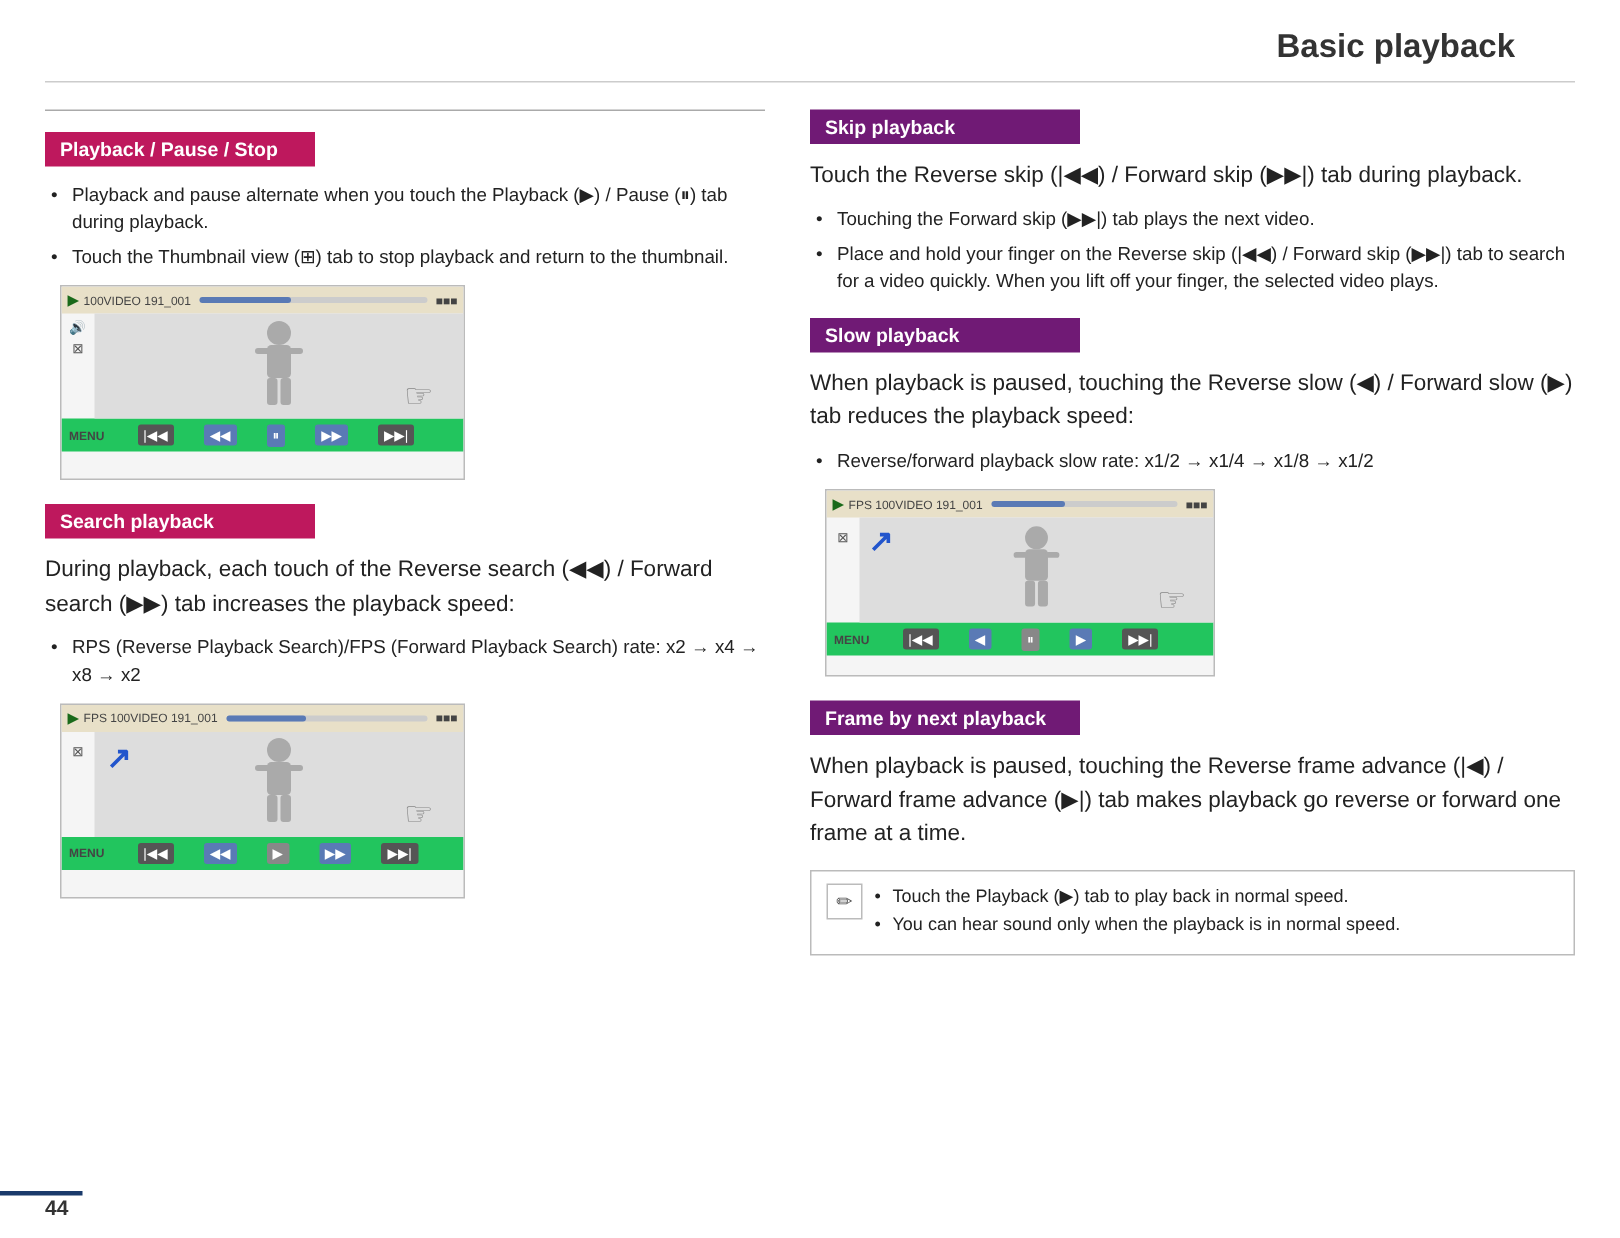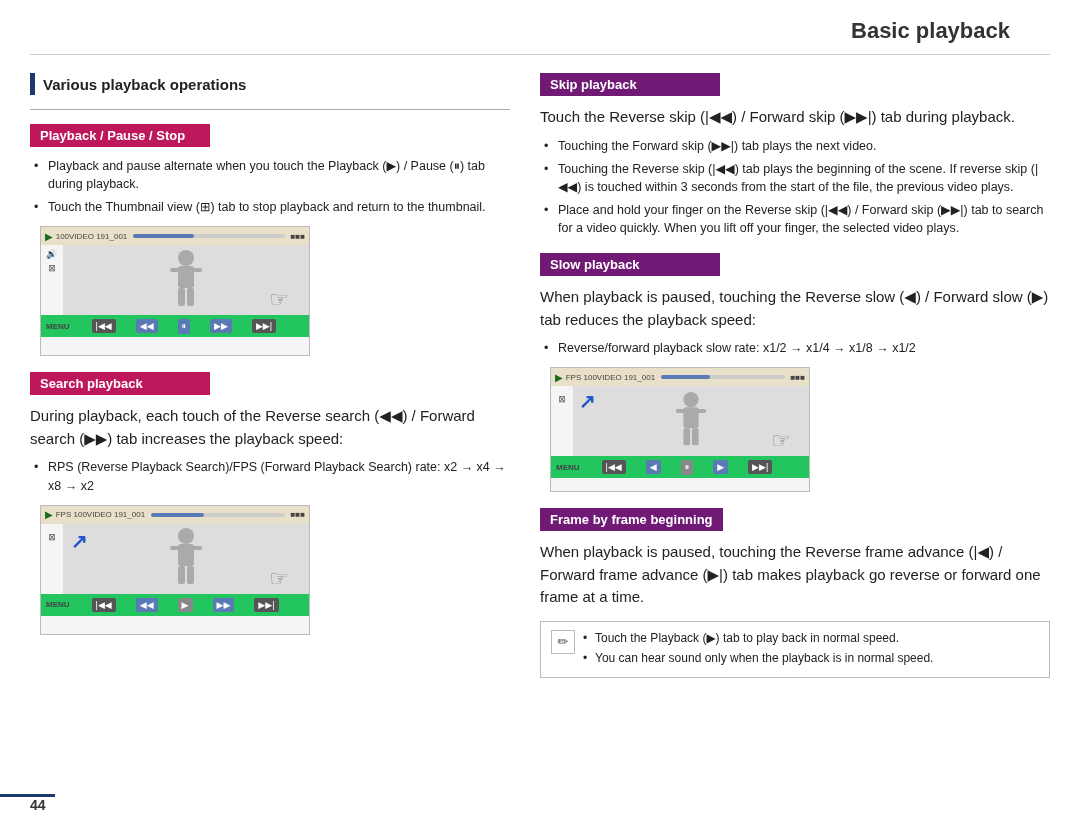--- a/index.html
+++ b/index.html
@@ -300,24 +300,20 @@
   </style>
 </head>
 <body>
 
 <div class="page-title">Basic playback</div>
 
 <div class="content">
 
   <div class="left-col">
 
-    <div class="section-title-bar">
-      <div class="blue-bar"></div>
-      <span>Various playback operations</span>
-    </div>
     <hr class="section-divider">
 
     <div class="subsection-block">
       <div class="subsection-header">Playback / Pause / Stop</div>
       <ul class="bullet-list">
         <li>Playback and pause alternate when you touch the Playback (▶) / Pause (⏸) tab during playback.</li>
         <li>Touch the Thumbnail view (⊞) tab to stop playback and return to the thumbnail.</li>
       </ul>
 
       
@@ -404,21 +400,20 @@
 
   </div>
 
   <div class="right-col right-col-inner">
 
     <div class="subsection-block">
       <div class="subsection-header orange">Skip playback</div>
       <p class="desc">Touch the Reverse skip (|◀◀) / Forward skip (▶▶|) tab during playback.</p>
       <ul class="bullet-list">
         <li>Touching the Forward skip (▶▶|) tab plays the next video.</li>
-        <li>Touching the Reverse skip (|◀◀) tab plays the beginning of the scene. If reverse skip (|◀◀) is touched within 3 seconds from the start of the file, the previous video plays.</li>
         <li>Place and hold your finger on the Reverse skip (|◀◀) / Forward skip (▶▶|) tab to search for a video quickly. When you lift off your finger, the selected video plays.</li>
       </ul>
     </div>
 
     <div class="subsection-block">
       <div class="subsection-header orange">Slow playback</div>
       <p class="desc">When playback is paused, touching the Reverse slow (◀) / Forward slow (▶) tab reduces the playback speed:</p>
       <ul class="bullet-list">
         <li>Reverse/forward playback slow rate: x1/2 → x1/4 → x1/8 → x1/2</li>
       </ul>
@@ -455,21 +450,21 @@
           <button class="ctrl-btn dark">|◀◀</button>
           <button class="ctrl-btn">◀</button>
           <button class="ctrl-btn gray">⏸</button>
           <button class="ctrl-btn">▶</button>
           <button class="ctrl-btn dark">▶▶|</button>
         </div>
       </div>
     </div>
 
     <div class="subsection-block">
-      <div class="subsection-header orange">Frame by frame beginning</div>
+      <div class="subsection-header orange">Frame by next playback</div>
       <p class="desc">When playback is paused, touching the Reverse frame advance (|◀) / Forward frame advance (▶|) tab makes playback go reverse or forward one frame at a time.</p>
 
       
       <div class="note-box">
         <div class="note-icon">✏</div>
         <ul class="note-bullets">
           <li>Touch the Playback (▶) tab to play back in normal speed.</li>
           <li>You can hear sound only when the playback is in normal speed.</li>
         </ul>
       </div>

